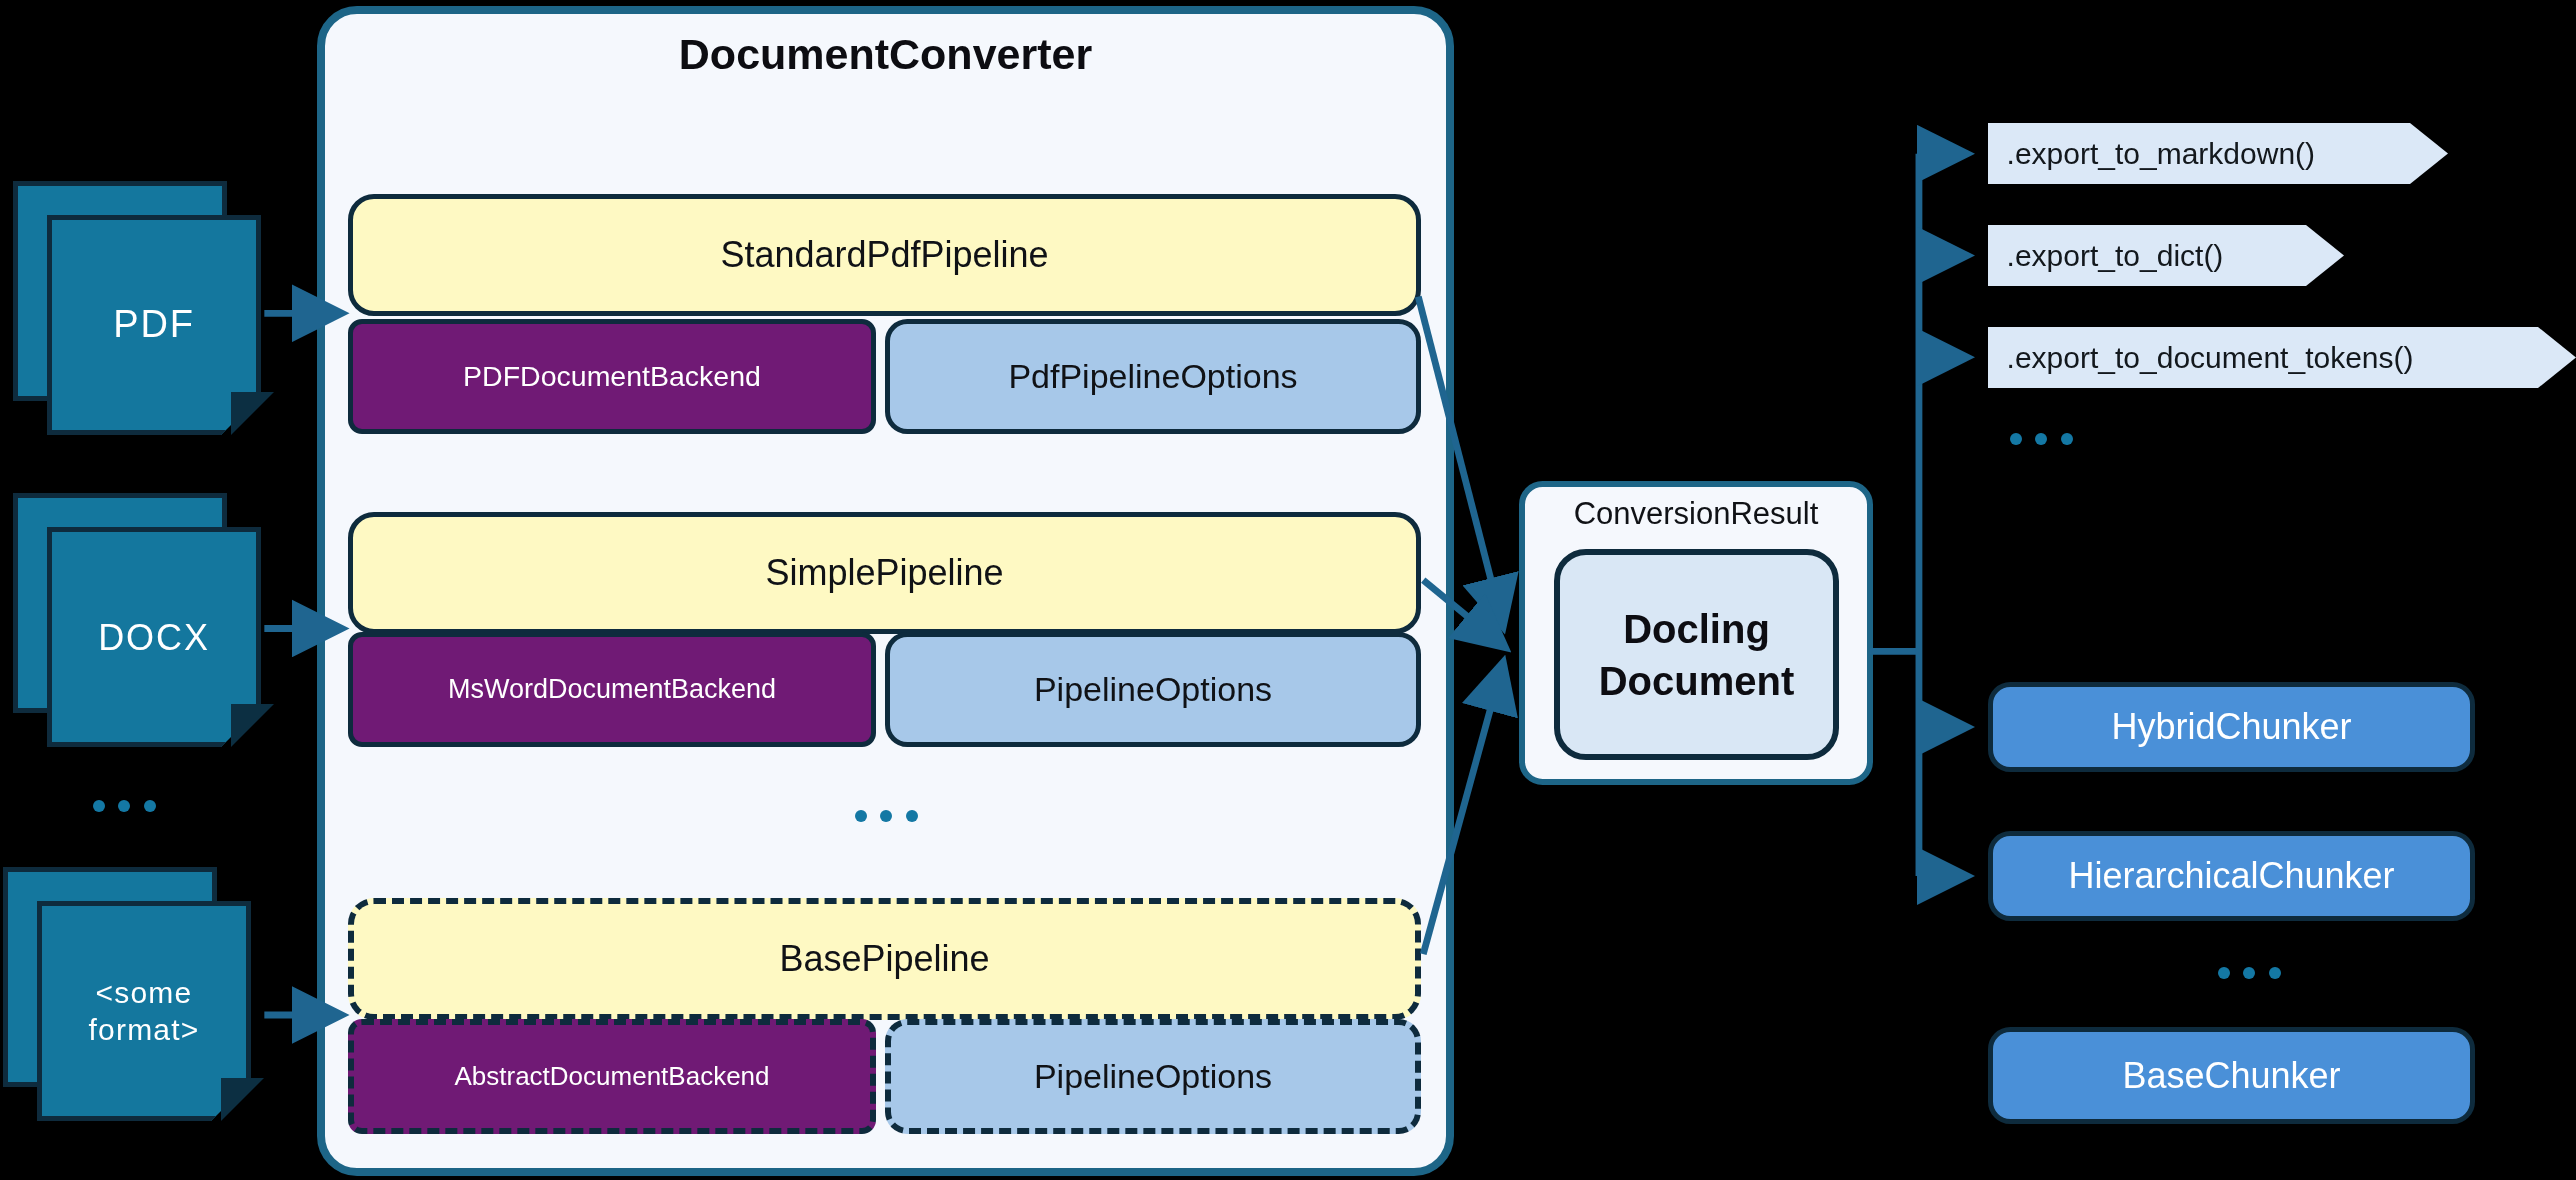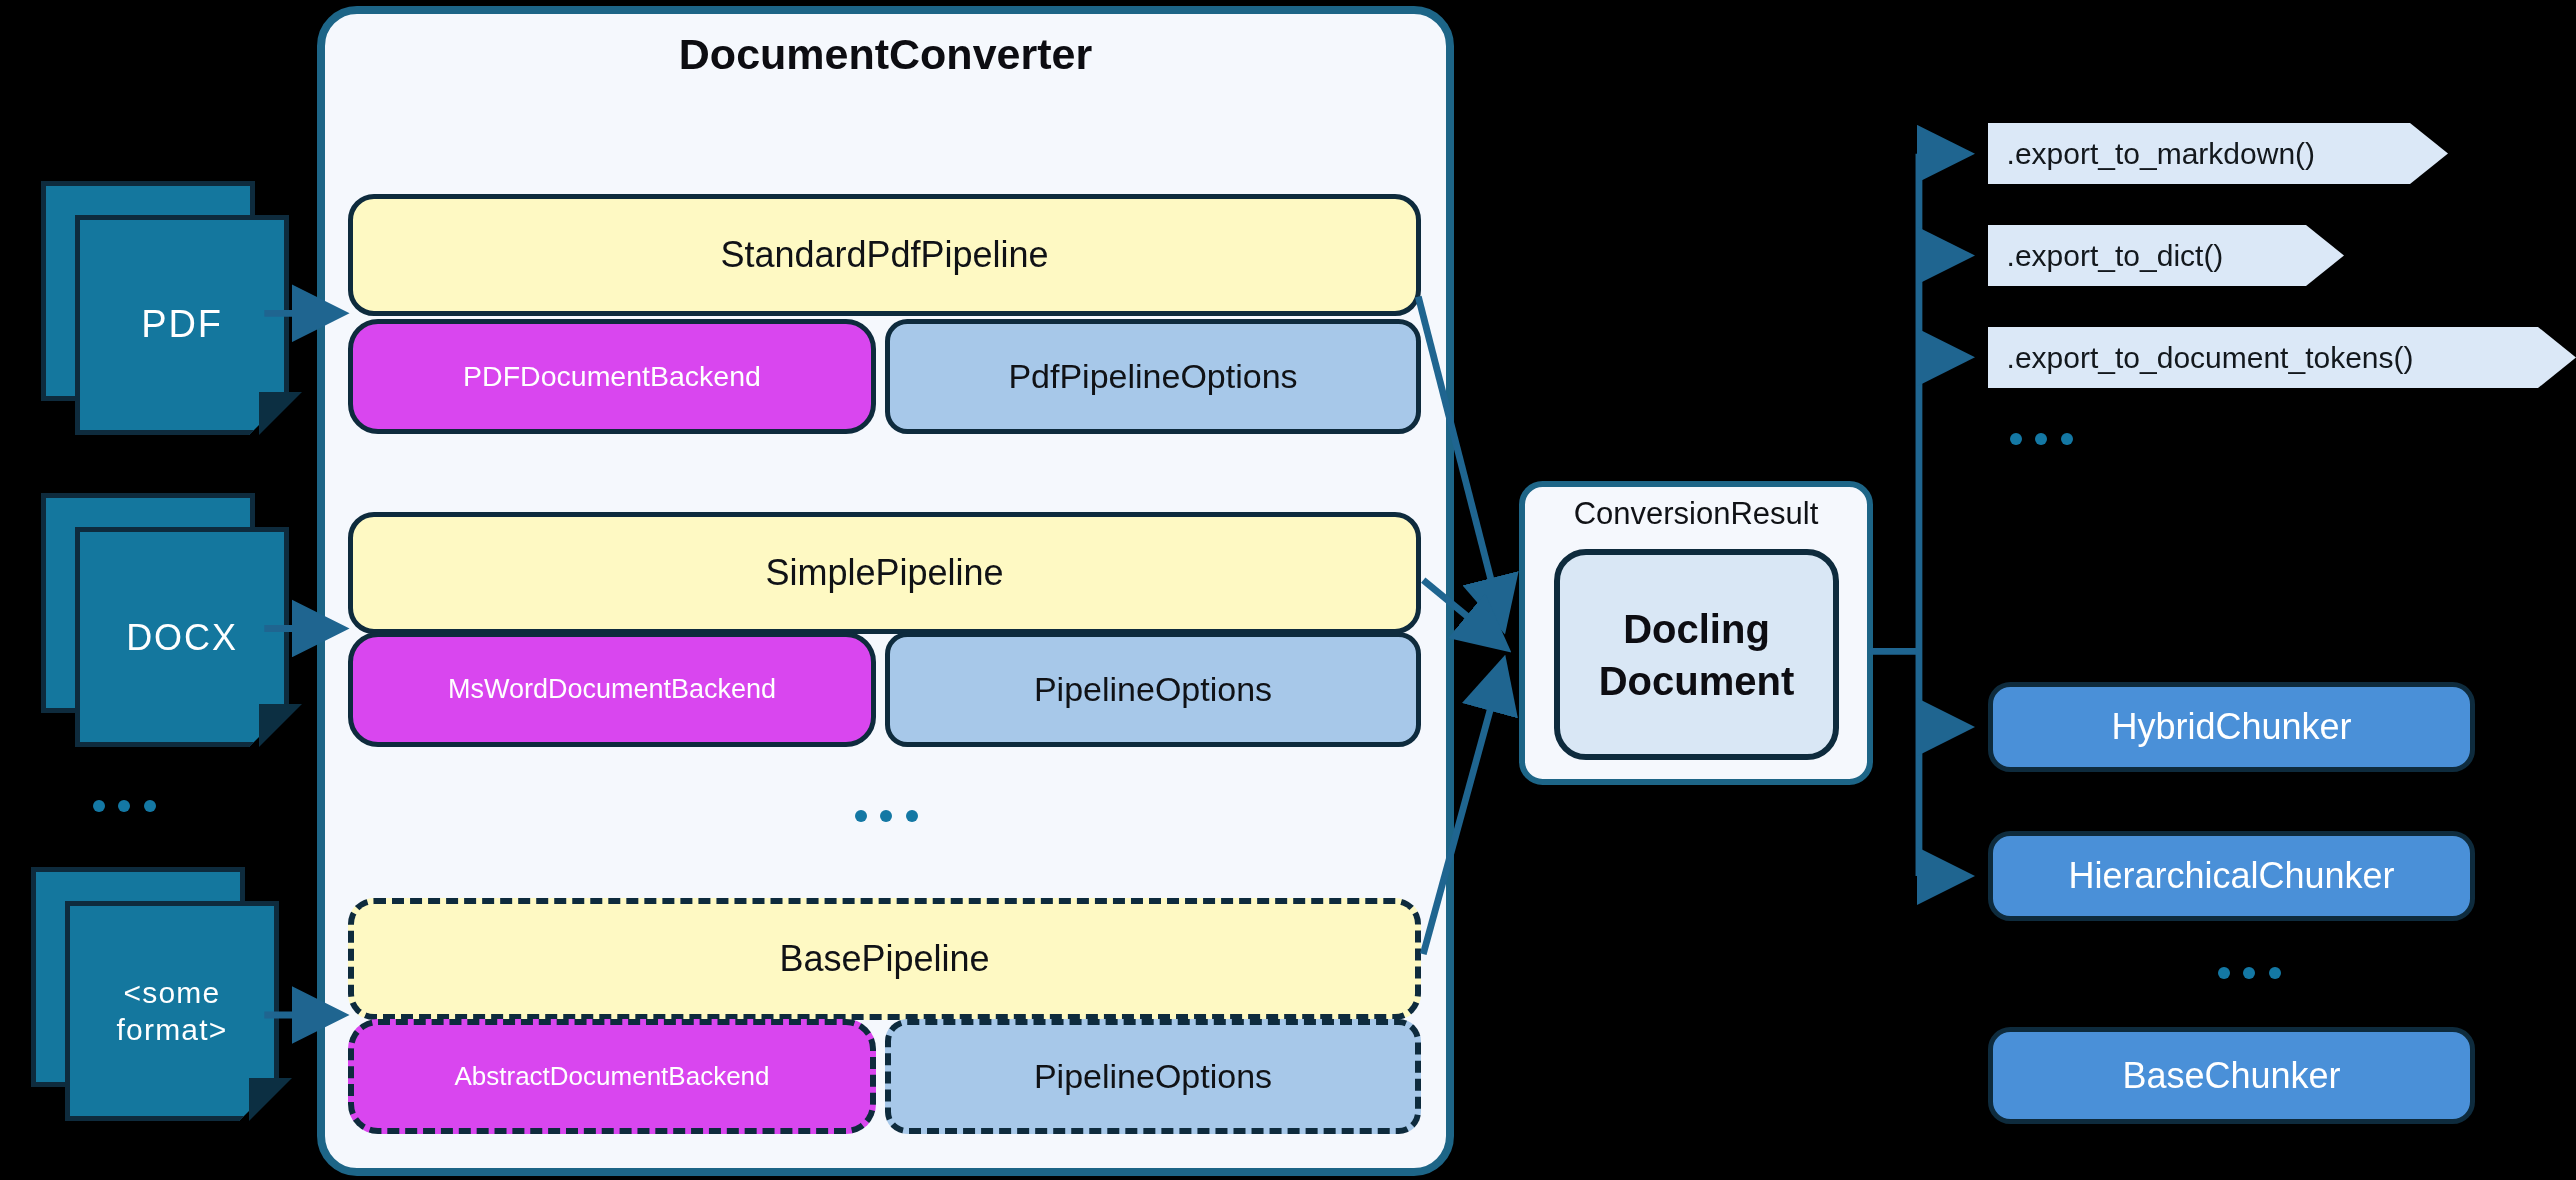--- a/index.html
+++ b/index.html
@@ -1,41 +1,41 @@
 <!DOCTYPE html>
 <html style="font-size:10px"><head>
 <meta charset="utf-8">
 <style>
   html,body{margin:0;padding:0;background:#000;}
   .canvas{
     position:relative;width:2576px;height:1180px;background:#000;
     font-family:"Liberation Sans",sans-serif;overflow:hidden;
   }
   
-  .doc-stack{position:absolute;width:261px;height:254px;margin-left:28px;}
+  .doc-stack{position:absolute;width:261px;height:254px;}
   .doc-stack .page{position:absolute;width:214px;height:220px;background:#14779e;border:5px solid #0e2b3d;box-sizing:border-box;}
   .doc-stack .back{left:0;top:0;}
   .doc-stack .front{left:34px;top:34px;display:flex;align-items:center;justify-content:center;
     clip-path:polygon(0 0,100% 0,100% calc(100% - 40px),calc(100% - 40px) 100%,0 100%);}
   .doc-stack .fold{position:absolute;right:0;bottom:0;width:43px;height:43px;background:#0c2f42;
     clip-path:polygon(0 0,100% 0,0 100%);}
   .doc-label{color:#fff;font-size:38px;letter-spacing:1.9px;text-align:center;line-height:1.25;}
   .doc-label.small{font-size:30px;letter-spacing:1.2px;}
   
   .dots{position:absolute;display:flex;gap:13.6px;align-items:center;}
   .dots i{width:11.8px;height:11.8px;border-radius:50%;background:#1478a4;display:block;}
   
   .converter{position:absolute;left:317px;top:6.2px;width:1137px;height:1170px;box-sizing:border-box;
     background:#f5f8fd;border:8px solid #1d6587;border-radius:40px;}
   .converter-title{position:absolute;left:317px;top:30px;width:1137px;text-align:center;
     font-size:43px;font-weight:bold;color:#0d0d12;}
   .pl-box{position:absolute;box-sizing:border-box;display:flex;align-items:center;justify-content:center;}
   .pipeline{left:348px;width:1073px;height:122px;background:#fef9c3;border:5.6px solid #0e2b3d;border-radius:26px;
     font-size:36px;color:#101216;}
-  .backend{left:348px;width:528px;height:115px;background:#d946ef;border:5.6px solid #0e2b3d;border-radius:30px;
+  .backend{left:348px;width:528px;height:115px;background:#701a75;border:5.6px solid #0e2b3d;border-radius:14px;
     font-size:28.5px;color:#fff;}
   .options{left:885px;width:536px;height:115px;background:#a7c8e9;border:5.6px solid #0e2b3d;border-radius:22.3px;
     font-size:34px;color:#101216;}
   .dashed{border-style:dashed;border-width:6.8px;}
   
   .result{position:absolute;left:1519px;top:481px;width:354px;height:304px;box-sizing:border-box;
     background:#f5f8fd;border:6.8px solid #1d6587;border-radius:23.6px;}
   .result-title{position:absolute;left:1519px;top:496px;width:354px;text-align:center;
     font-size:31px;color:#101216;}
   .docling{position:absolute;left:1554px;top:549px;width:285px;height:211px;box-sizing:border-box;

